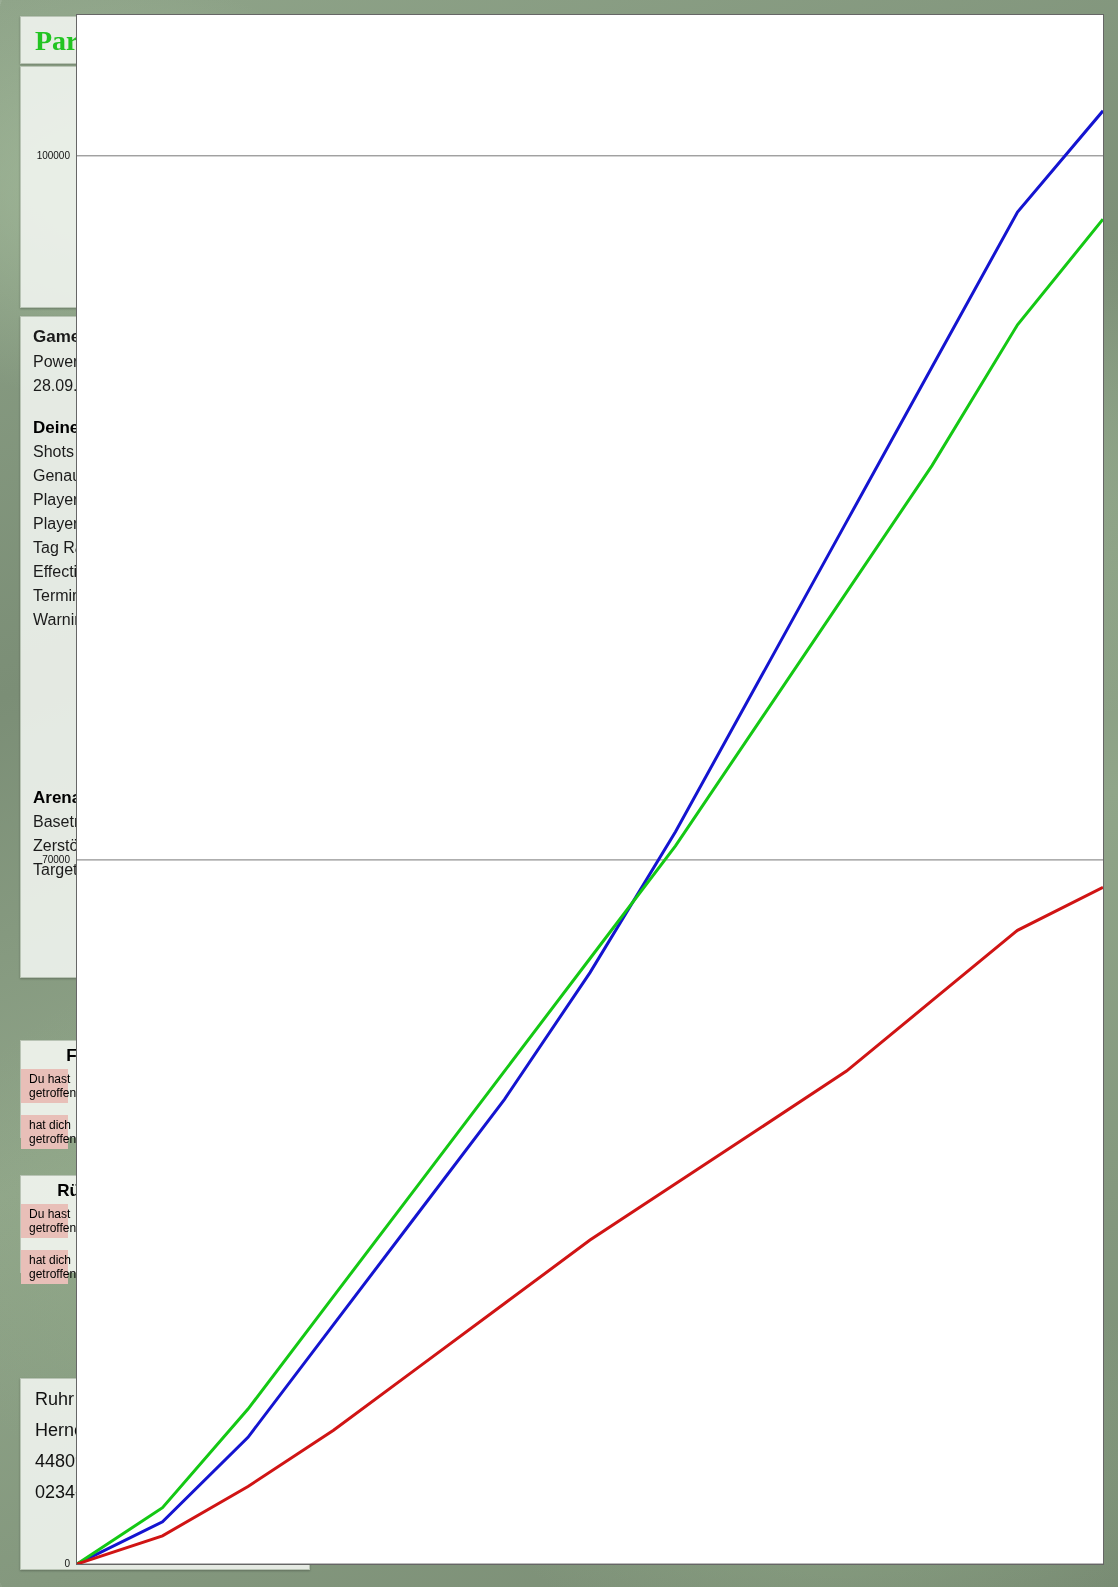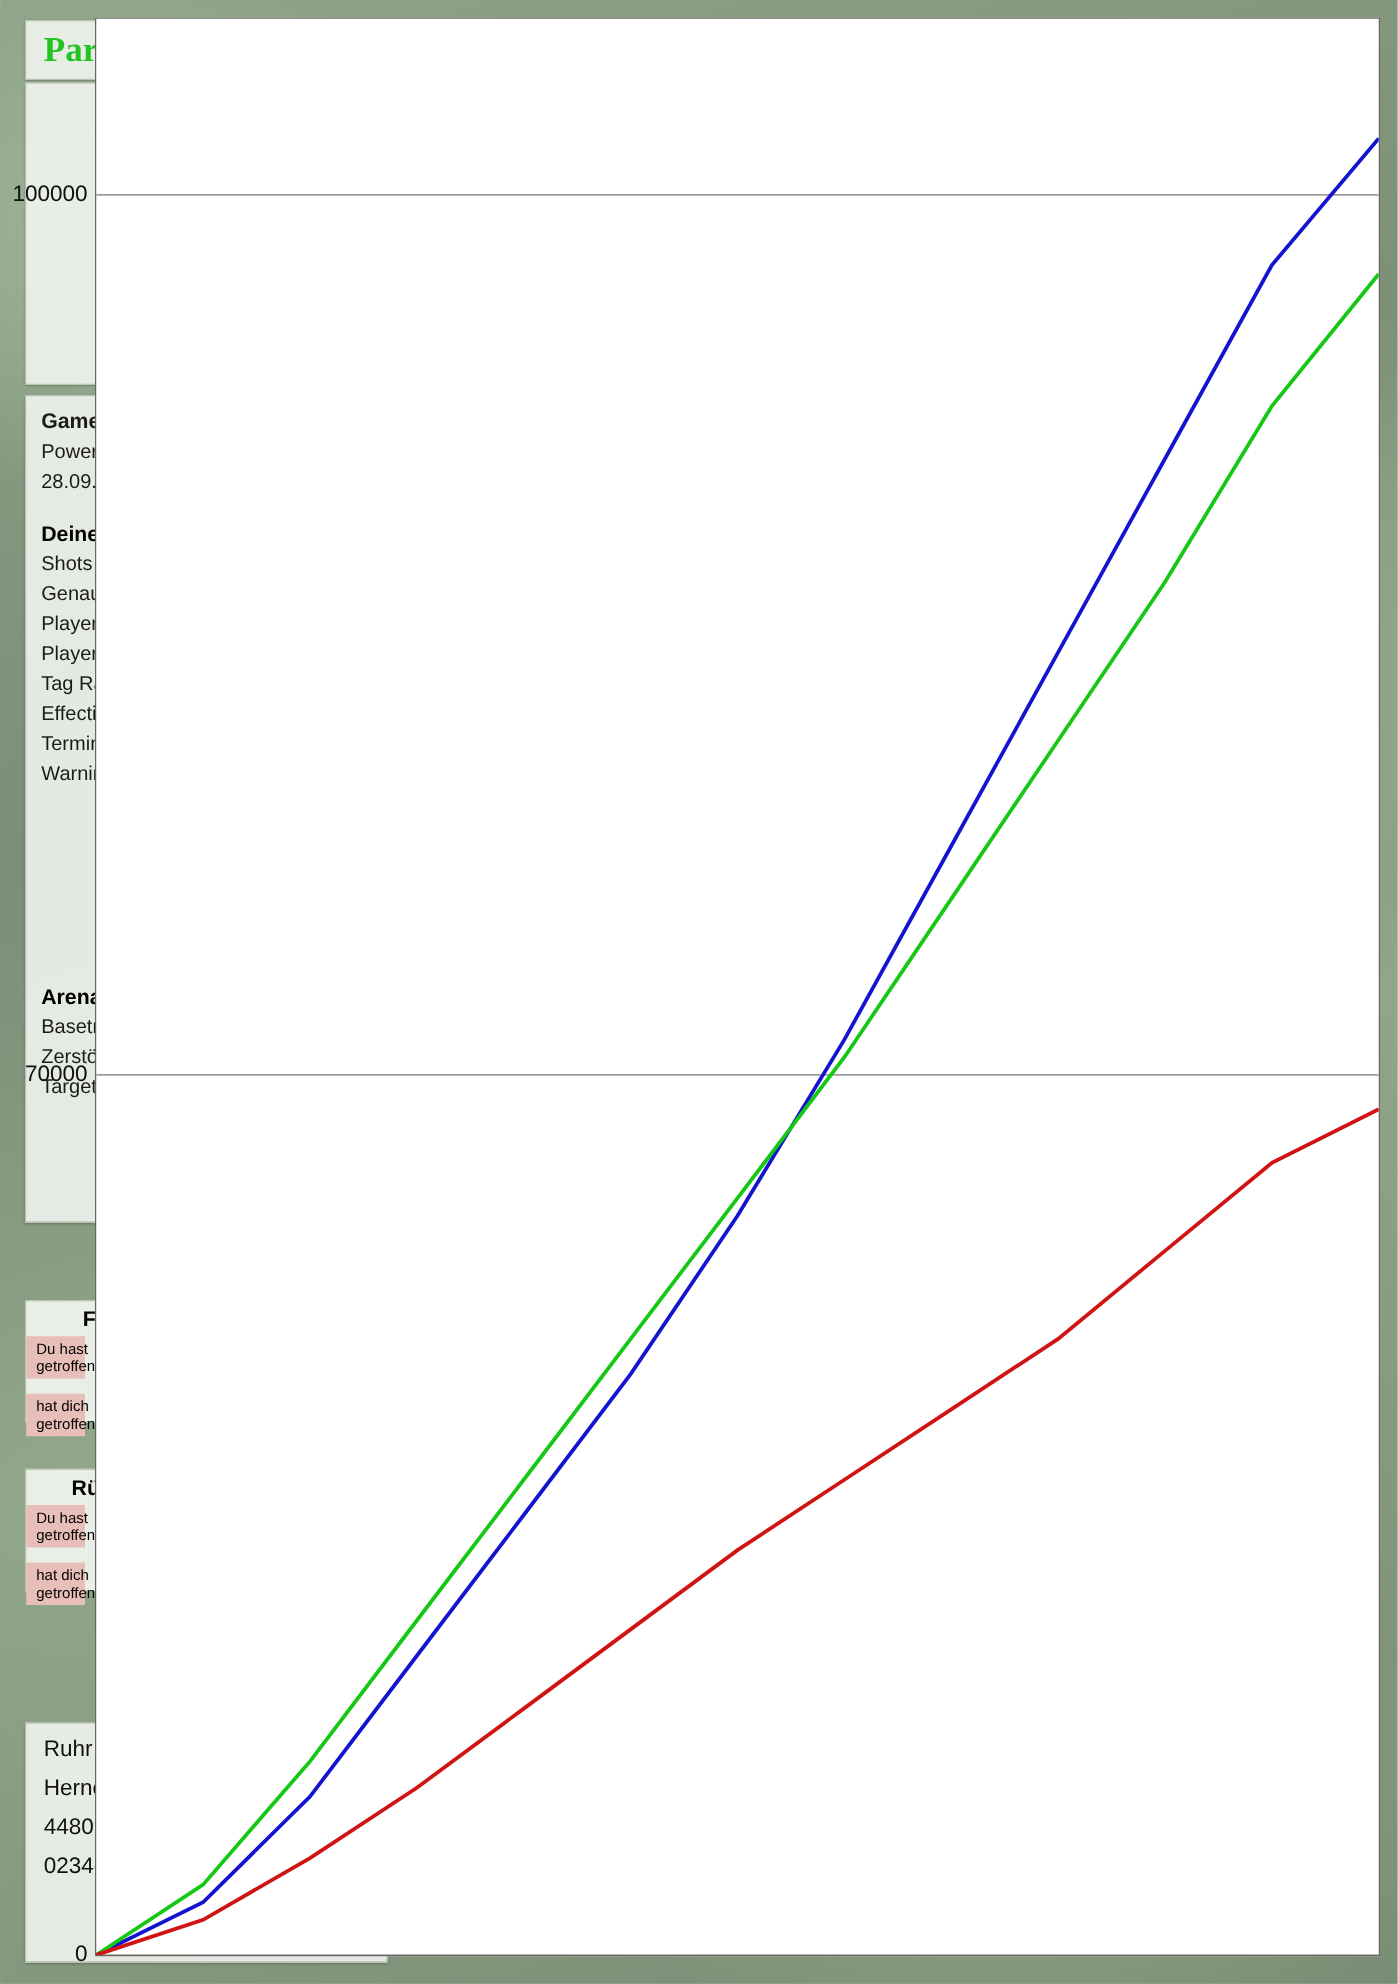--- a/index.html
+++ b/index.html
@@ -108,21 +108,21 @@
   .r{background:#e8bfb8;width:31px;}
   .nm{width:150px;font-size:15px;}
   .pl{width:34px;}
   .pts{width:110px;text-align:right;padding-right:14px!important;}
   .rk{width:46px;}
   tr.datarow td{height:26px;}
 
   
   #chartPanel{left:318px;top:1366px;width:780px;height:202px;background:rgba(243,246,241,.85);border:1px solid #b9c4b5;}
   #chartInner{position:absolute;left:76px;top:14px;right:14px;bottom:22px;background:#fff;border:1px solid #666;}
-  .ytick{position:absolute;right:100%;margin-right:6px;font-size:18px;color:#111;transform:translateY(-50%);white-space:nowrap;}
+  .ytick{position:absolute;right:100%;margin-right:6px;font-size:10px;color:#111;transform:translateY(-50%);white-space:nowrap;}
 </style>
 </head>
 <body>
 
 <div class="bg"></div>
 <div class="wm">
   <div class="ring"></div>
   <div class="big">LASERTAG</div>
   <div class="sub">Der Pott lebt und strahlt</div>
 </div>

